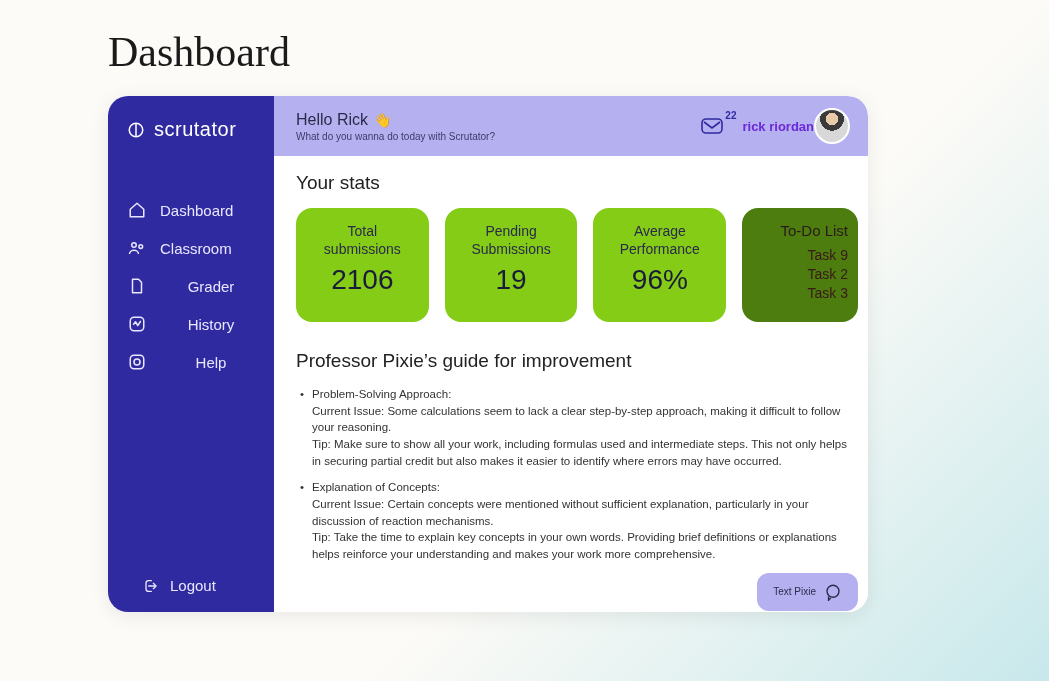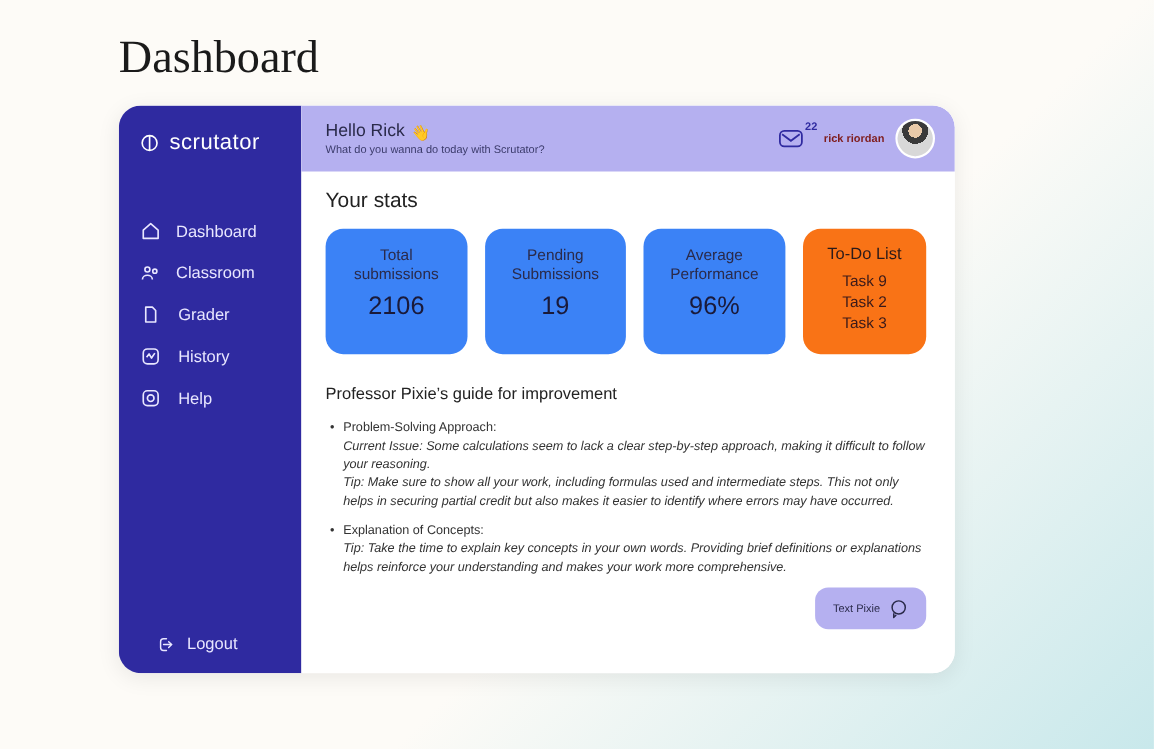--- a/index.html
+++ b/index.html
@@ -53,21 +53,21 @@
     letter-spacing: 0.5px;
   }
   .nav { display:flex; flex-direction:column; gap: 20px; padding-left: 6px; }
   .nav-item {
     display:flex; align-items:center; gap: 14px;
     font-size: 15px; cursor:pointer;
     color:#e9e7ff;
   }
   .nav-item .nav-icon { width:18px; height:18px; display:inline-flex; align-items:center; justify-content:center; flex-shrink:0;}
   .nav-item .nav-label { flex:1; }
-  .nav-item.centered .nav-label { text-align:left; padding-left: 2px;}
+  .nav-item.centered .nav-label { text-align:center; padding-left: 2px;}
   .spacer { flex:1; }
   .logout {
     display:flex; align-items:center; gap: 12px; padding-left: 20px;
     font-size: 15px; cursor:pointer; color:#e9e7ff;
   }
   
   .main { flex:1; display:flex; flex-direction:column; background:#fff; }
   .topbar {
     background:#b5b0f0;
     display:flex; align-items:center;
@@ -78,47 +78,47 @@
   .greet-line { font-size:16px; color:#2a2a4a; font-weight:500; display:flex; align-items:center; gap:6px;}
   .greet-sub { font-size:10px; color:#3b3b6b; margin-top:2px;}
   .wave { font-size:14px; }
   .inbox {
     position:relative; display:flex; align-items:center; margin-right:18px; cursor:pointer;
   }
   .inbox-badge {
     position:absolute; top:-6px; right:-12px;
     font-size:10px; color:#2f2aa0; font-weight:600;
   }
-  .username { font-size:10px; font-weight:600; color:#7f1d1d; margin-right:10px;}
+  .username { font-size:13px; font-weight:600; color:#6d28d9; }
   .avatar {
     width:36px; height:36px; border-radius:50%;
     background: radial-gradient(circle at 50% 28%, #e8c9a8 0 22%, #3a3a3a 22% 42%, #d8d8d8 42% 100%);
     border:2px solid #fff;
   }
-  .content { padding: 16px 26px 18px 22px; flex:1; overflow:auto;}
+  .content { padding: 16px 10px 18px 22px; flex:1; overflow:auto;}
   .section-title { font-size:19px; font-weight:500; color:#222; margin-bottom:14px;}
   .cards { display:flex; gap:16px; }
   .stat-card {
-    flex:1; background:#3b82f6; border-radius:16px;
+    flex:1; background:#84cc16; border-radius:16px;
     padding:14px 10px 18px 10px; text-align:center;
   }
   .stat-label { font-size:14px; color:#2a2a4a; line-height:1.3; }
-  .stat-value { font-size:23px; font-weight:500; color:#1a1a3a; margin-top:6px;}
+  .stat-value { font-size:28px; font-weight:500; color:#1a1a3a; margin-top:6px;}
   .todo-card {
-    flex:0.85; background:#f97316; border-radius:16px;
-    padding:14px 10px 18px 10px; text-align:center; color:#2a1a1a;
+    flex:0.85; background:#4d7c0f; border-radius:16px;
+    padding:14px 10px 18px 10px; text-align:right; color:#2a1a1a;
   }
   .todo-title { font-size:15px; font-weight:500; margin-bottom:8px; color:#2a1a1a;}
   .todo-item { font-size:14px; margin:3px 0; color:#3a1a1a;}
-  .guide-title { font-size:15px; font-weight:500; color:#222; margin:28px 0 14px 0;}
+  .guide-title { font-size:19px; font-weight:500; color:#222; margin:28px 0 14px 0;}
   .guide-list { list-style:none; padding-left:4px; font-size:11.5px; color:#333; line-height:1.45;}
   .guide-list > li { position:relative; padding-left:12px; margin-bottom:10px;}
   .guide-list > li::before { content:"•"; position:absolute; left:0; top:0; }
   .guide-heading { font-weight:400; }
-  .guide-line { display:block; padding-left:0;font-style:italic; }
+  .guide-line { display:block; padding-left:0; }
   .pixie-row { display:flex; justify-content:flex-end; margin-top:8px;}
   .pixie-btn {
     background:#b5b0f0; border:none; border-radius:12px;
     padding:10px 16px; font-size:10px; color:#2a2a4a;
     display:flex; align-items:center; gap:8px; cursor:pointer;margin-left:43px;
   }
   svg { display:block; }
 </style>
 </head>
 <body>
@@ -256,20 +256,21 @@
 
       <div class="guide-title">Professor Pixie’s guide for improvement</div>
       <ul class="guide-list">
         <li>
           <span class="guide-heading">Problem-Solving Approach:</span>
           <span class="guide-line">Current Issue: Some calculations seem to lack a clear step-by-step approach, making it difficult to follow your reasoning.</span>
           <span class="guide-line">Tip: Make sure to show all your work, including formulas used and intermediate steps. This not only helps in securing partial credit but also makes it easier to identify where errors may have occurred.</span>
         </li>
         <li>
           <span class="guide-heading">Explanation of Concepts:</span>
+          <span class="guide-line">Current Issue: Certain concepts were mentioned without sufficient explanation, particularly in your discussion of reaction mechanisms.</span>
           <span class="guide-line">Tip: Take the time to explain key concepts in your own words. Providing brief definitions or explanations helps reinforce your understanding and makes your work more comprehensive.</span>
         </li>
       </ul>
 
       <div class="pixie-row">
         <button class="pixie-btn">
           <span>Text Pixie</span>
           <span>
             <svg width="18" height="18" viewBox="0 0 24 24" fill="none" stroke="#2a2a4a" stroke-width="1.8">
                 <circle cx="12" cy="11" r="8"></circle>

